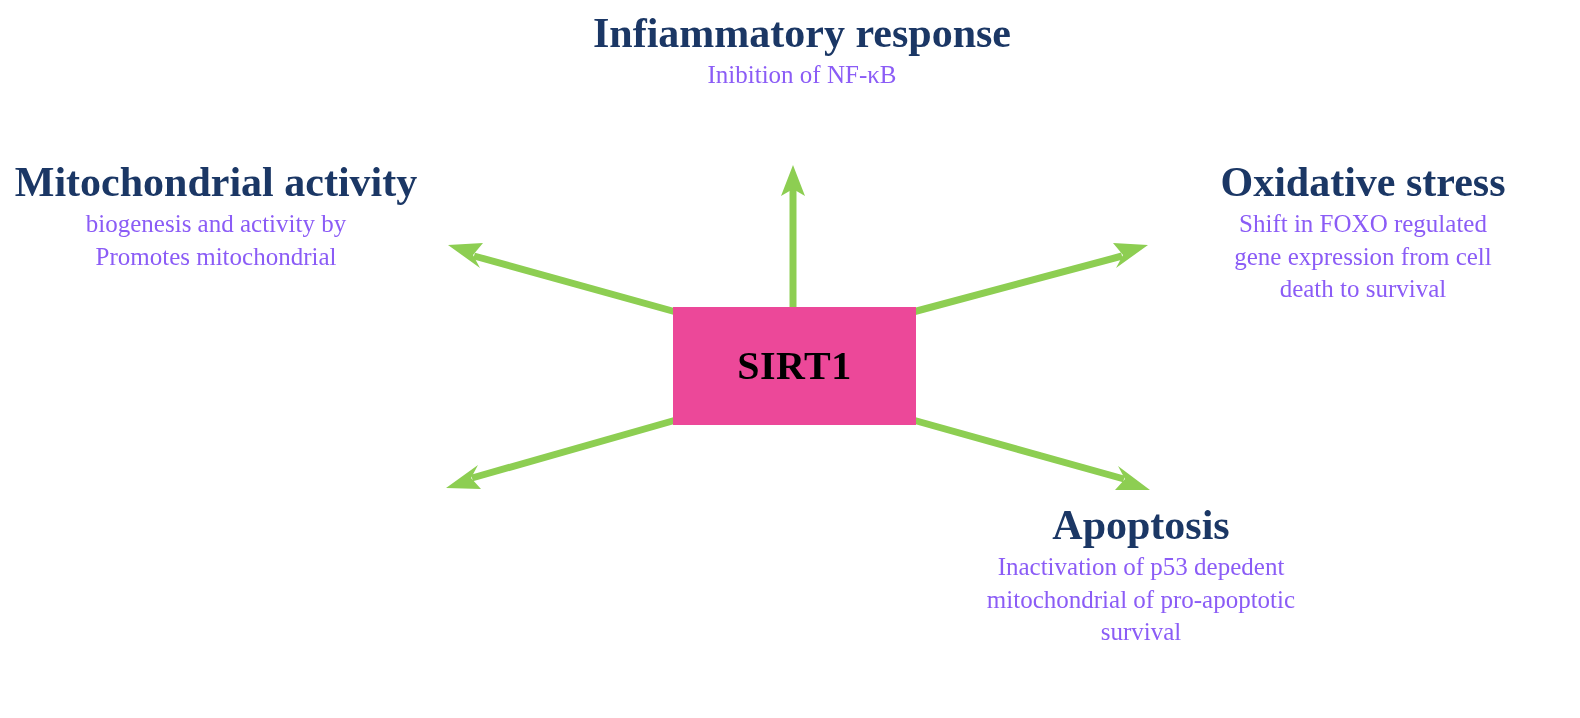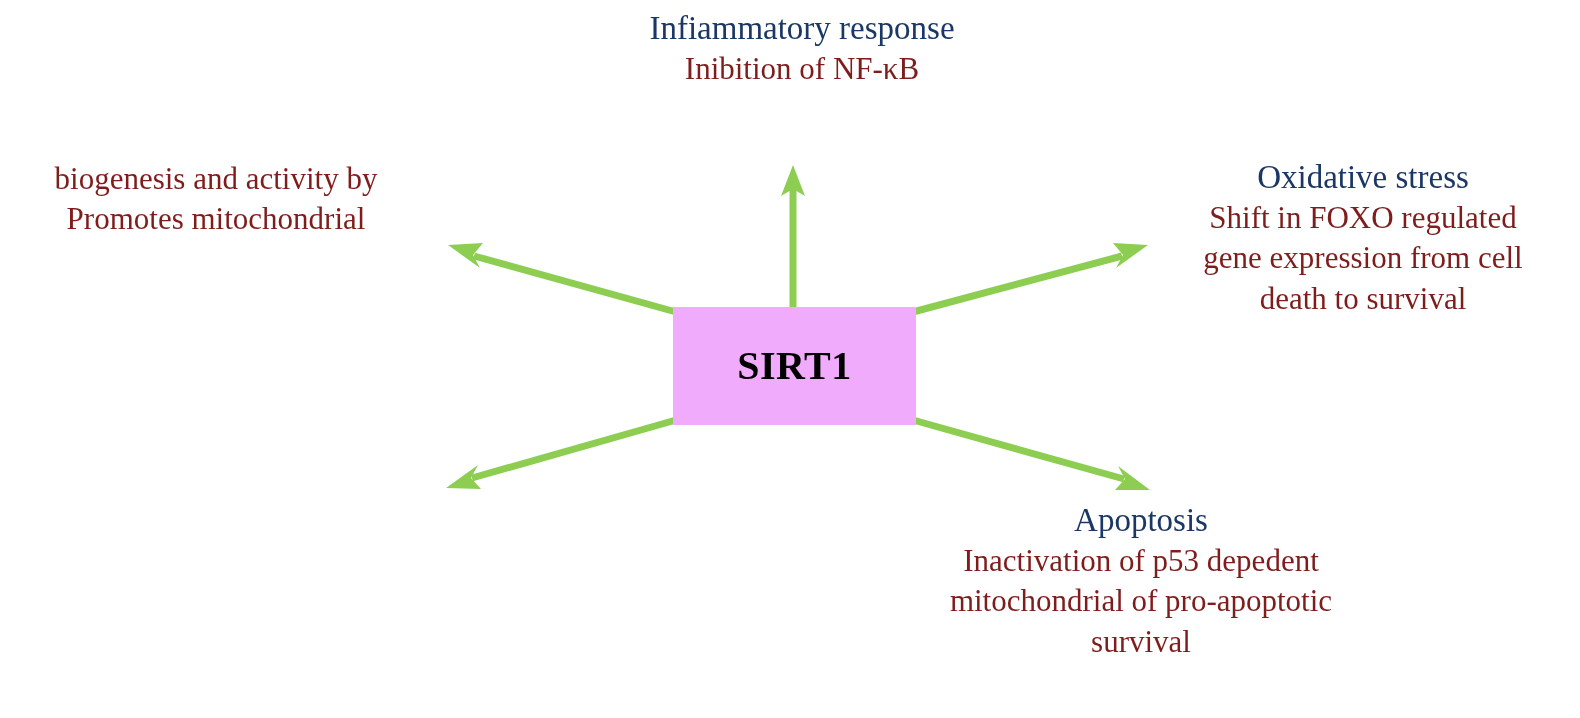--- a/index.html
+++ b/index.html
@@ -25,21 +25,21 @@
     height: 718px;
   }
 
   
   .center-box {
     position: absolute;
     left: 673px;
     top: 307px;
     width: 243px;
     height: 118px;
-    background: #f0abfc;
+    background: #ec4899;
     display: flex;
     align-items: center;
     justify-content: center;
     z-index: 3;
   }
   .center-box .node-label {
     font-family: "Liberation Serif", "DejaVu Serif", serif;
     font-weight: bold;
     font-size: 40px;
     color: #000000;
@@ -48,31 +48,31 @@
   }
 
   
   .node {
     position: absolute;
     text-align: center;
     z-index: 4;
   }
   .node .heading {
     font-family: "Liberation Serif", "DejaVu Serif", serif;
-    font-weight: normal;
-    font-size: 33px;
+    font-weight: bold;
+    font-size: 42px;
     color: #1B3765;
     line-height: 1.12;
     white-space: nowrap;
     margin-bottom: 2px;
   }
   .node .body {
     font-family: "Liberation Serif", "DejaVu Serif", serif;
-    font-size: 31px;
-    color: #7f1d1d;
+    font-size: 25px;
+    color: #8b5cf6;
     line-height: 1.3;
   }
 
   #node-inflammatory { left: 532px; top: 10px;  width: 540px; }
   #node-mitochondrial{ left: 0px;   top: 159px; width: 432px; }
   #node-oxidative    { left: 1146px;top: 159px; width: 434px; }
   #node-generepress  { left: 240px; top: 502px; width: 400px; }
   #node-apoptosis    { left: 898px; top: 502px; width: 486px; }
 </style>
 </head>
@@ -113,20 +113,21 @@
   </div>
 
   <div class="node" id="node-inflammatory">
     <div class="heading">Infiammatory response</div>
     <div class="body">
       <div>Inibition of NF-κB</div>
     </div>
   </div>
 
   <div class="node" id="node-mitochondrial">
+    <div class="heading">Mitochondrial activity</div>
     <div class="body">
       <div>biogenesis and activity by</div>
       <div>Promotes mitochondrial</div>
     </div>
   </div>
 
   <div class="node" id="node-oxidative">
     <div class="heading">Oxidative stress</div>
     <div class="body">
       <div>Shift in FOXO regulated</div>

